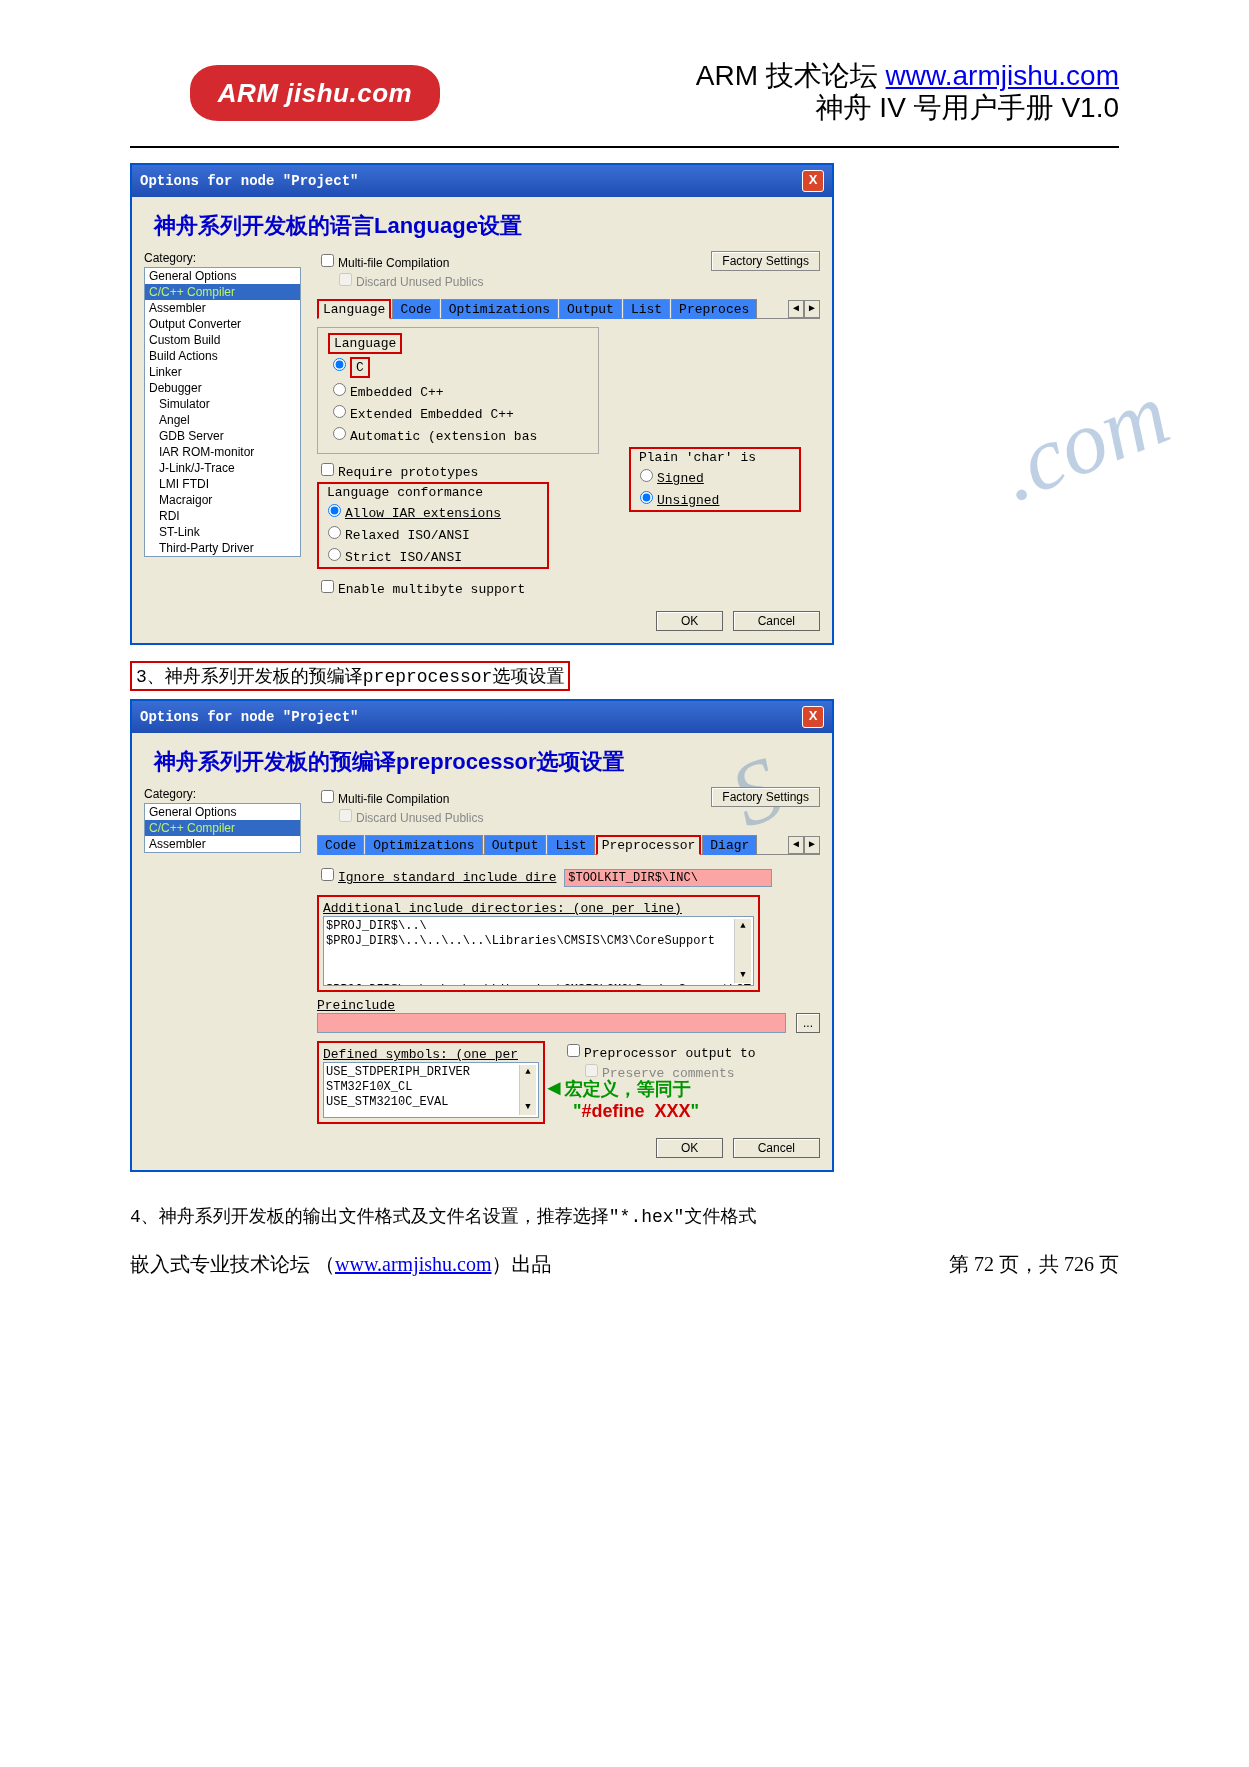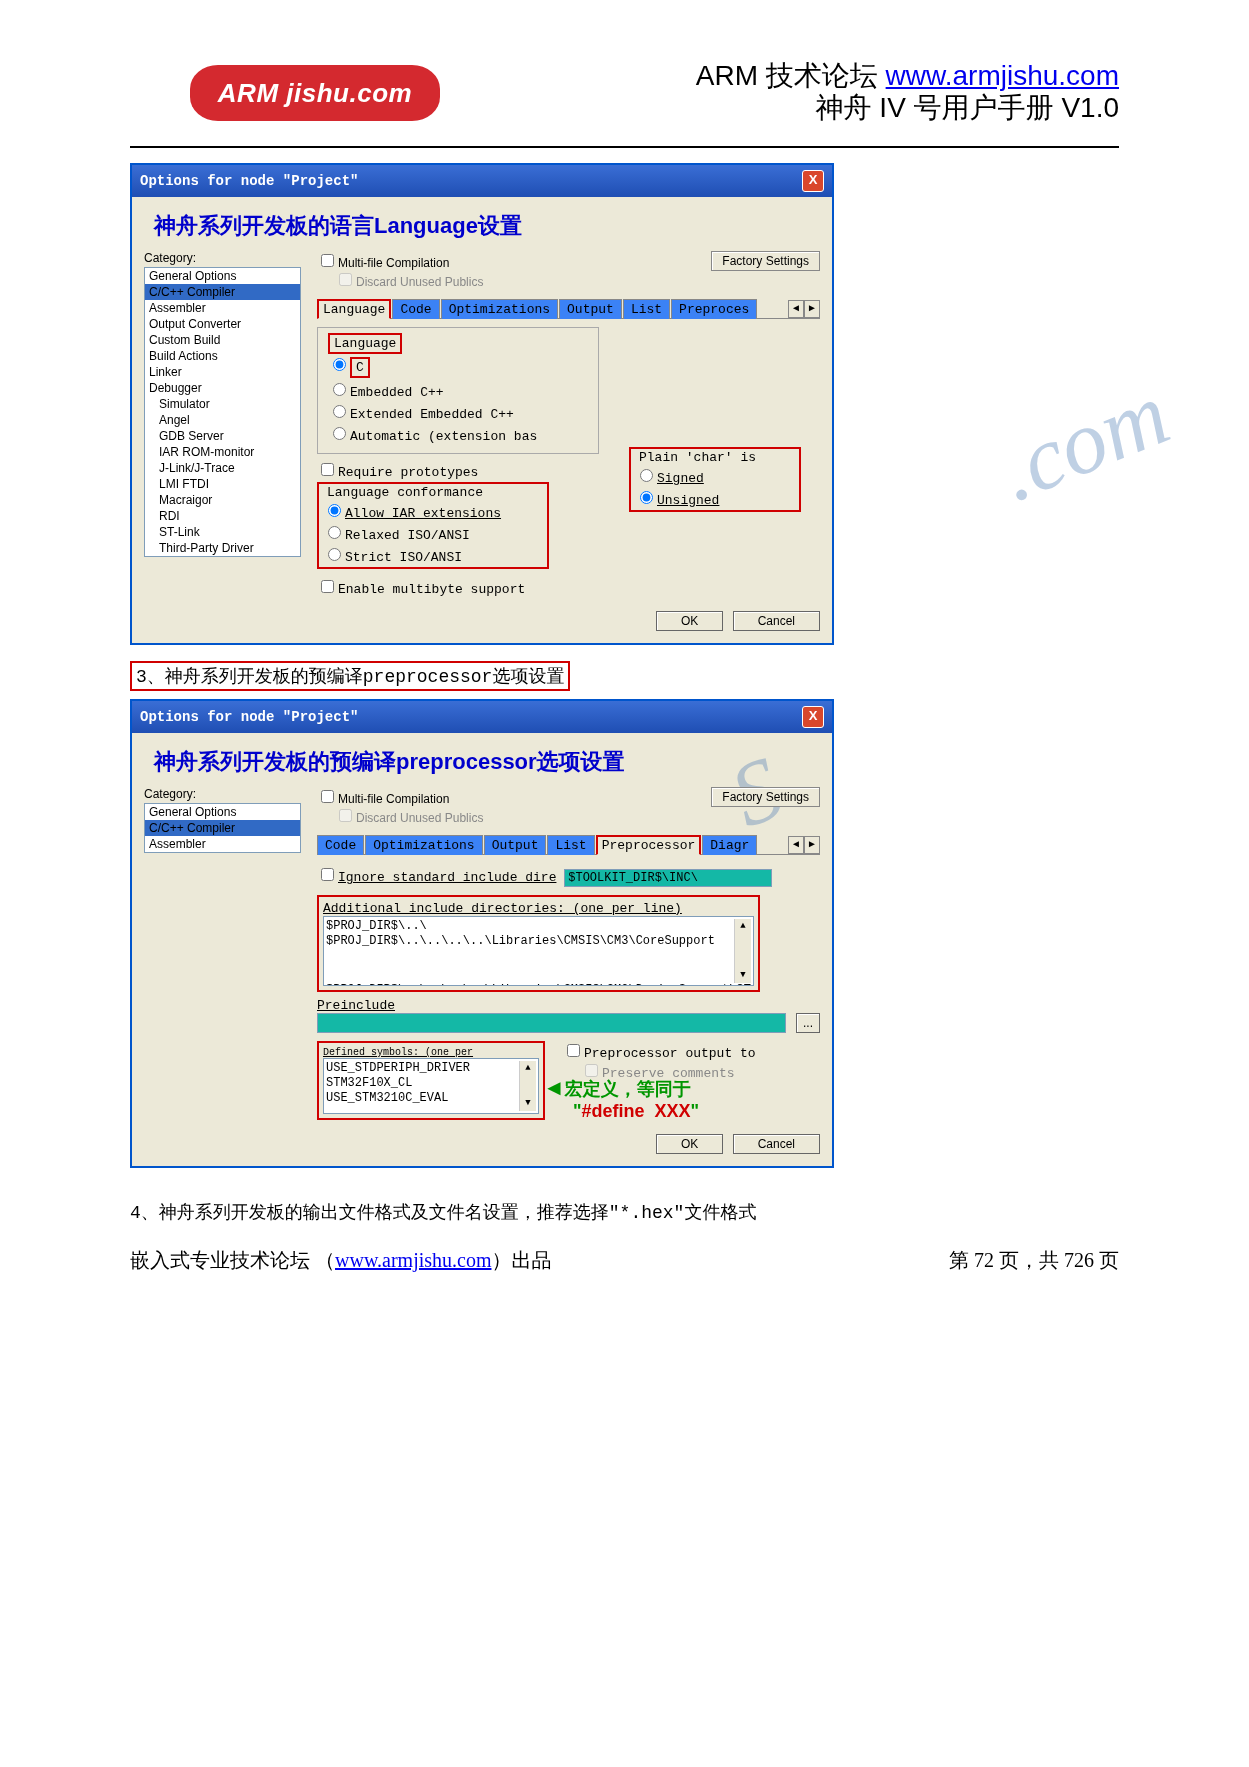--- a/index.html
+++ b/index.html
@@ -19,38 +19,38 @@
 .titlebar{background:linear-gradient(to bottom,#3a6ed5,#1f4eb3);color:#fff;padding:5px 8px;display:flex;justify-content:space-between;align-items:center;font-weight:bold;font-family:"Courier New",monospace;font-size:14px}
 .closebtn{width:20px;height:20px;background:#d9472b;border:1px solid #fff;border-radius:3px;text-align:center;line-height:18px;font-family:Arial;font-size:13px}
 .dlgbody{padding:10px 12px 12px}
 .bigtitle{color:#0000cc;font-size:22px;font-weight:bold;font-family:SimHei,sans-serif;margin:4px 0 10px 10px}
 .layout{display:flex;gap:18px}
 .catcol{width:155px}
 .catlabel{font-size:12px;margin-bottom:2px}
 .catlist{border:1px solid #7f9db9;background:#fff;width:155px}
 .catitem{padding:1px 4px;font-size:12px;cursor:default}
 .catitem.ind{padding-left:14px}
-.catitem.sel{background:#316ac5;color:#000000}
+.catitem.sel{background:#316ac5;color:#bef264}
 .rightp{flex:1;position:relative}
 .factory{float:right;padding:2px 10px;border:1px solid #888;background:#ece9d8;font-size:12px;box-shadow:1px 1px 0 #fff inset}
 .cb{margin-right:4px}
 .disabled{color:#888}
 .tabstrip{display:flex;align-items:flex-end;margin-top:10px;border-bottom:1px solid #888;font-family:"Courier New",monospace;font-size:13px}
 .tab{padding:2px 7px;border:1px solid #888;border-bottom:none;background:#3b82f6;margin-right:1px;margin-bottom:-1px}
 .tab.active{background:#ece9d8;border-bottom:1px solid #ece9d8}
 .tabscroll{margin-left:auto;display:flex}
 .tabscroll span{width:14px;height:16px;border:1px solid #888;background:#ece9d8;text-align:center;line-height:14px;font-size:10px;font-family:Arial}
 .fs{border:1px solid #aaa;margin-top:8px;padding:8px 10px;font-family:"Courier New",monospace;font-size:13px}
 .fs-legend{display:inline-block;margin-top:-18px;background:#ece9d8;padding:0 4px;font-size:13px}
 .radio{margin-right:4px}
 .opt{padding:1px 0}
 .redbox{border:2px solid #d00000;padding:1px 4px;display:inline-block}
 .dlgbtns{text-align:right;margin-top:14px}
 .dlgbtn{padding:2px 24px;border:1px solid #666;background:#ece9d8;font-size:12px;margin-left:6px;box-shadow:1px 1px 0 #fff inset}
-.textfield{background:#14b8a6;border:1px solid #7f9db9;padding:1px 3px;font-family:"Courier New",monospace;font-size:12px}
+.textfield{background:#fca5a5;border:1px solid #7f9db9;padding:1px 3px;font-family:"Courier New",monospace;font-size:12px}
 .listbox{background:#fff;border:1px solid #7f9db9;font-family:"Courier New",monospace;font-size:12px;padding:2px;line-height:15px;overflow:hidden}
 .sb{float:right;width:16px;background:#ece9d8;border-left:1px solid #ccc;display:flex;flex-direction:column;align-items:center;font-size:9px}
 .sidenote{font-size:19px;font-family:SimHei,sans-serif;line-height:28px;color:#009600;font-weight:bold}
 .sidenote .r{color:#d00000}
 .footer{padding:0 130px;font-size:20px;display:flex;justify-content:space-between;font-family:SimSun,serif}
 .footer a{color:#0000ee;text-decoration:underline}
 .arrow{color:#009600;font-size:22px;font-weight:bold}
 .greennote{color:#009600;font-weight:bold;font-family:SimHei,sans-serif;font-size:18px}
 .greennote .d{color:#d00000;font-family:Arial}
 </style>
@@ -217,21 +217,21 @@
     </div>
 
     <div style="margin-top:6px;font-family:'Courier New',monospace;font-size:13px"><u>Preinclude</u></div>
     <div style="display:flex;gap:4px">
                 <div class="textfield" style="flex:1;height:16px"></div>
                 <button class="dlgbtn" style="padding:0 6px">...</button>
               </div>
 
     <div style="display:flex;gap:18px;margin-top:8px">
      <div class="redbox" style="padding:4px">
-      <div style="font-family:'Courier New',monospace;font-size:10px"><u>Defined symbols: (one per</u></div>
+      <div style="font-family:'Courier New',monospace;font-size:13px"><u>Defined symbols: (one per</u></div>
       <div class="listbox" style="width:210px;height:50px">
        <div class="sb" style="height:50px">
                       <span>▲</span>
                       <span style="flex:1"></span>
                       <span>▼</span>
                     </div>
        <div>USE_STDPERIPH_DRIVER</div>
        <div>STM32F10X_CL</div>
        <div>USE_STM3210C_EVAL</div>
       </div>

